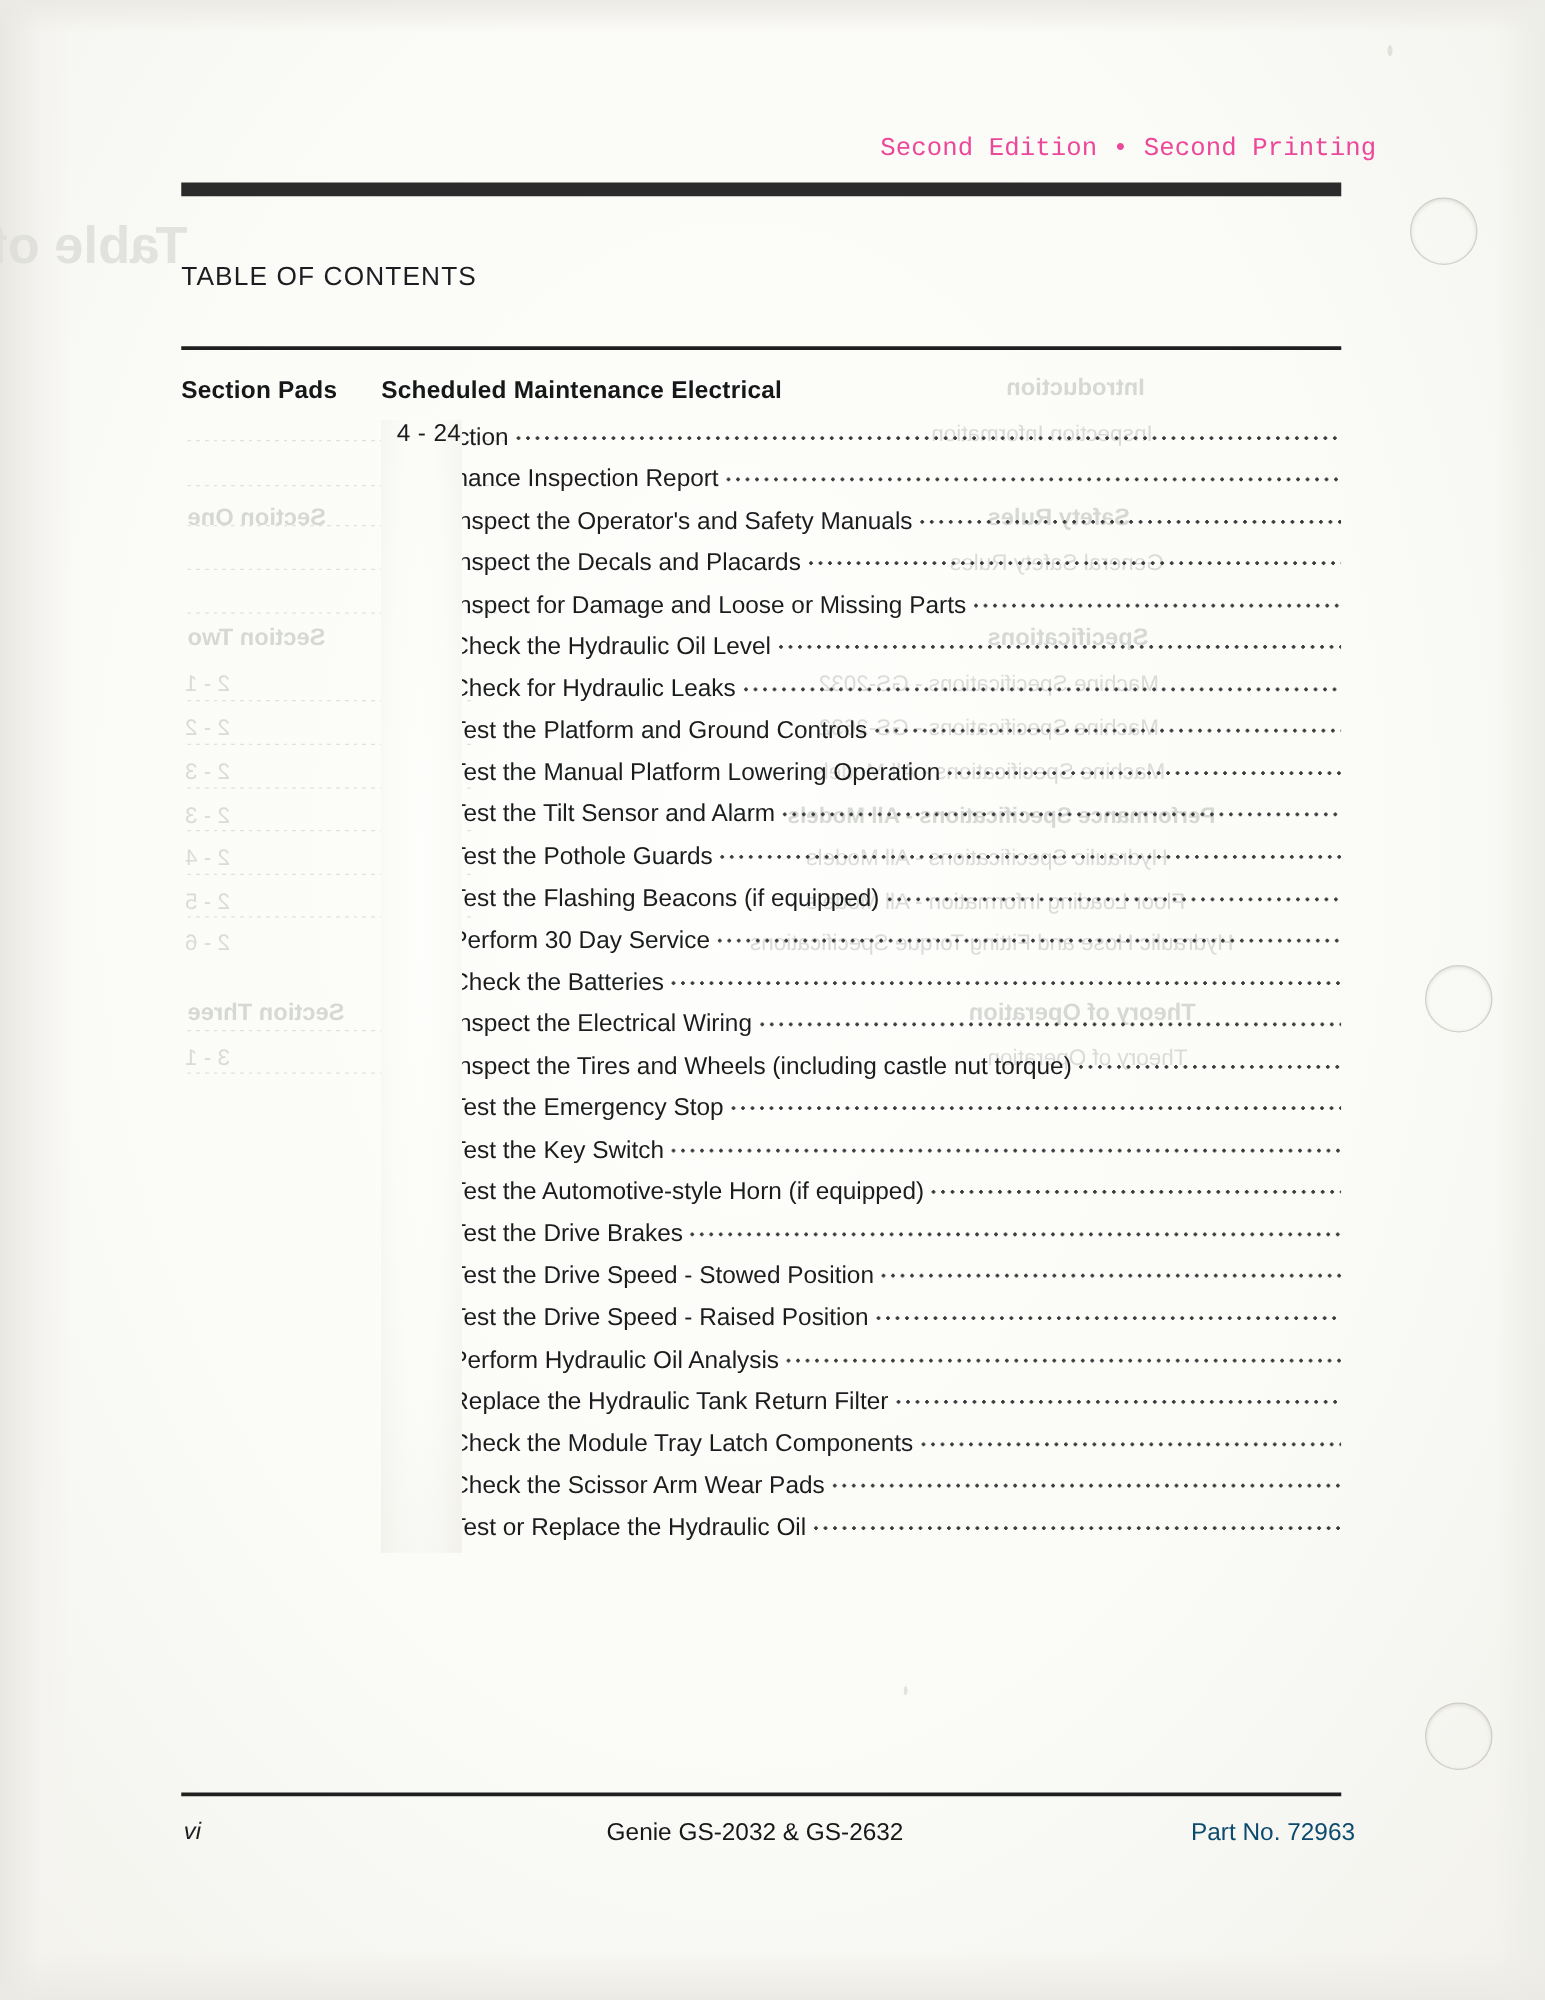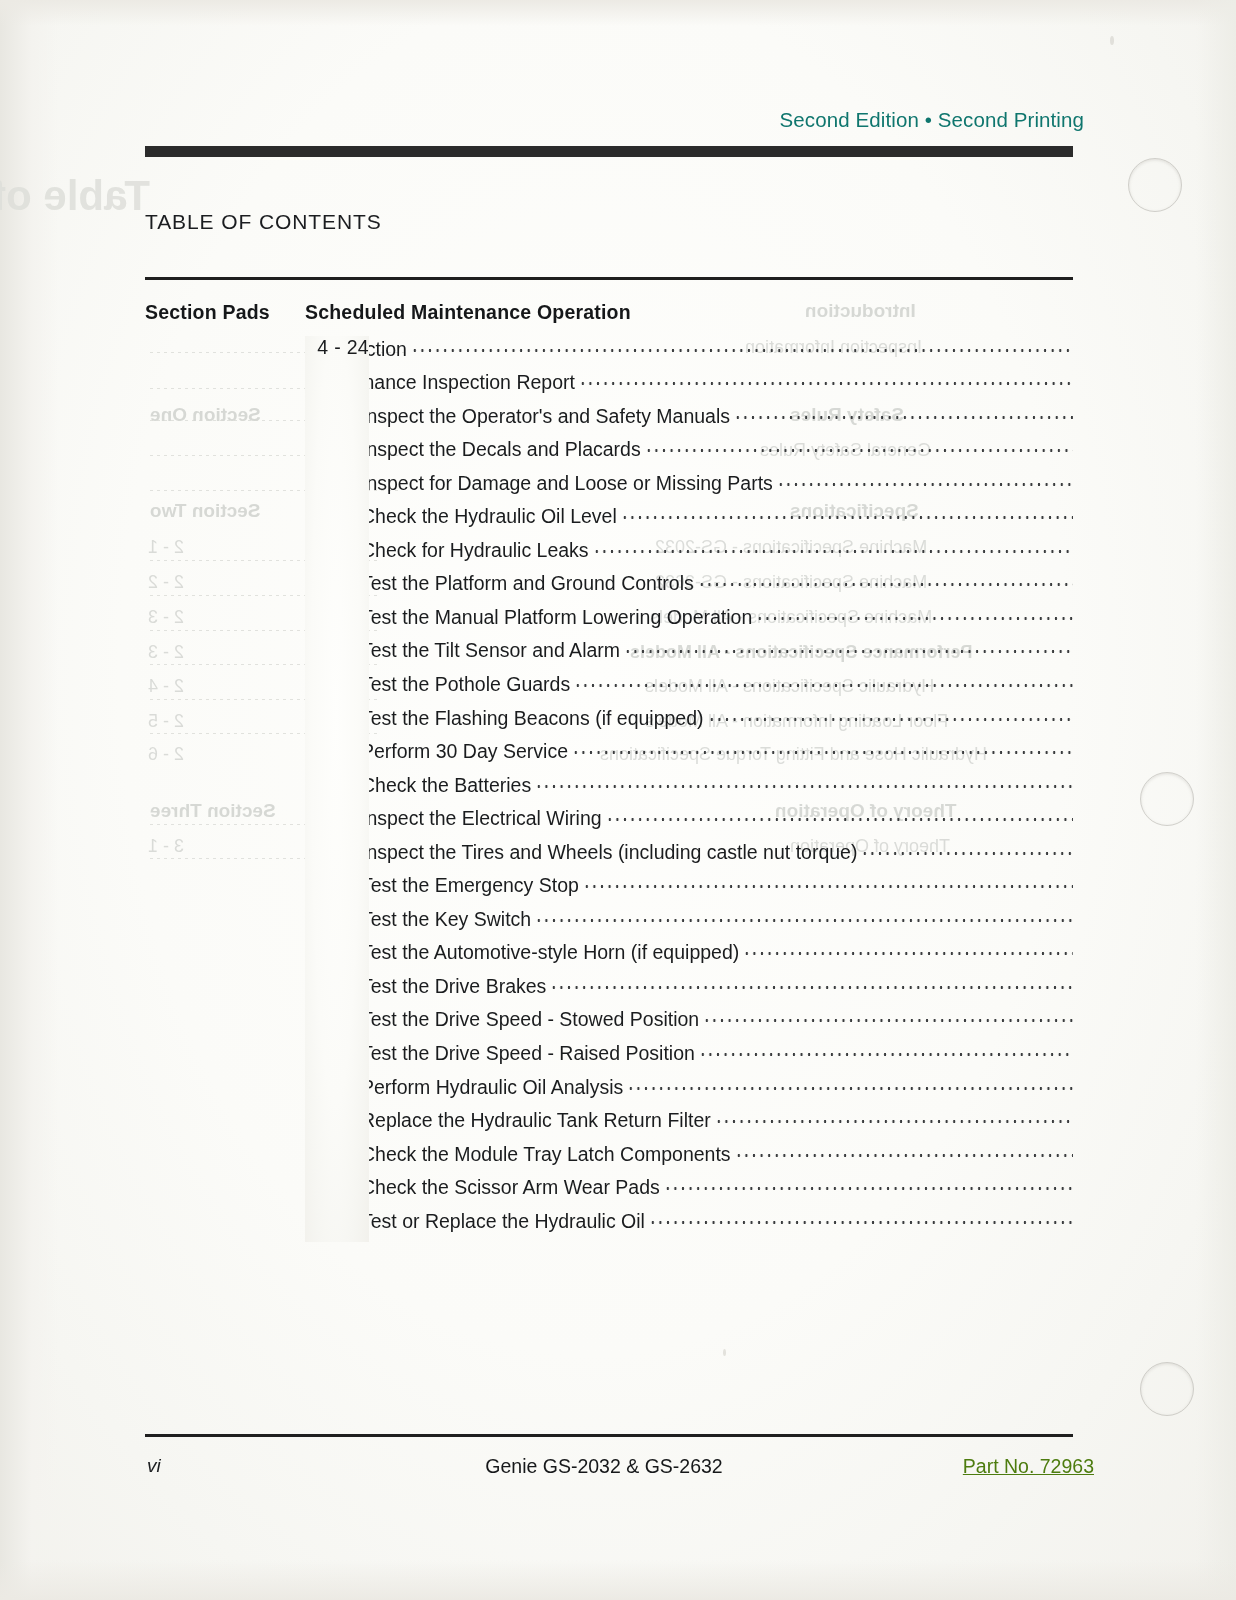--- a/index.html
+++ b/index.html
@@ -35,22 +35,22 @@
   .paper-edge-bottom{
     position:absolute;left:0;bottom:0;width:1236px;height:40px;
     background:linear-gradient(to top,#eceae4 0%,rgba(255,255,255,0) 100%);
     pointer-events:none;
   }
 
   .content{position:absolute;inset:0;}
 
   
   .edition{
-    position:absolute;right:152px;top:108px;
-    font-size:20.5px;letter-spacing:.1px;color:#0f766e;white-space:nowrap;
+    position:absolute;right:135px;top:108px;
+    font-size:20.5px;letter-spacing:.1px;color:#ec4899;white-space:nowrap;font-family:Liberation Mono, monospace;
   }
   .rule-thick{
     position:absolute;left:145px;top:146px;width:928px;height:11px;
     background:#2b2b2b;
   }
   .toc-heading{
     position:absolute;left:145px;top:210px;
     font-size:21px;letter-spacing:.9px;color:#1b1d20;
   }
   .rule-thin-top{
@@ -129,22 +129,22 @@
   }
   .folio{
     position:absolute;left:147px;top:1455px;
     font-size:19px;font-style:italic;color:#1b1d20;
   }
   .foot-center{
     position:absolute;left:0;top:1455px;width:1208px;text-align:center;
     font-size:19.5px;color:#16181a;
   }
   .foot-right{
-    position:absolute;right:142px;top:1455px;
-    font-size:19.5px;color:#4d7c0f;white-space:nowrap;text-decoration:underline;
+    position:absolute;right:152px;top:1455px;
+    font-size:19.5px;color:#0c4a6e;white-space:nowrap;
   }
 
   
   .ring{
     position:absolute;
     border-radius:50%;
     border:1.6px solid rgba(160,158,150,.45);
     box-shadow:0 1px 3px rgba(150,148,140,.25) inset;
     pointer-events:none;
   }
@@ -206,21 +206,21 @@
 
   <div class="edition">Second Edition • Second Printing</div>
 
   <div class="rule-thick"></div>
 
   <div class="toc-heading">TABLE OF CONTENTS</div>
 
   <div class="rule-thin-top"></div>
 
   <div class="section-label">Section Pads</div>
-  <div class="section-title">Scheduled Maintenance Operation</div>
+  <div class="section-title">Scheduled Maintenance Electrical</div>
 
   <div class="rows" id="toc-rows">
       <div class="row nocode">
         <span class="label">Introduction</span>
         <span class="leader"></span>
         <span class="page">4 - 1</span>
       </div>
       <div class="row nocode">
         <span class="label">Maintenance Inspection Report</span>
         <span class="leader"></span>

